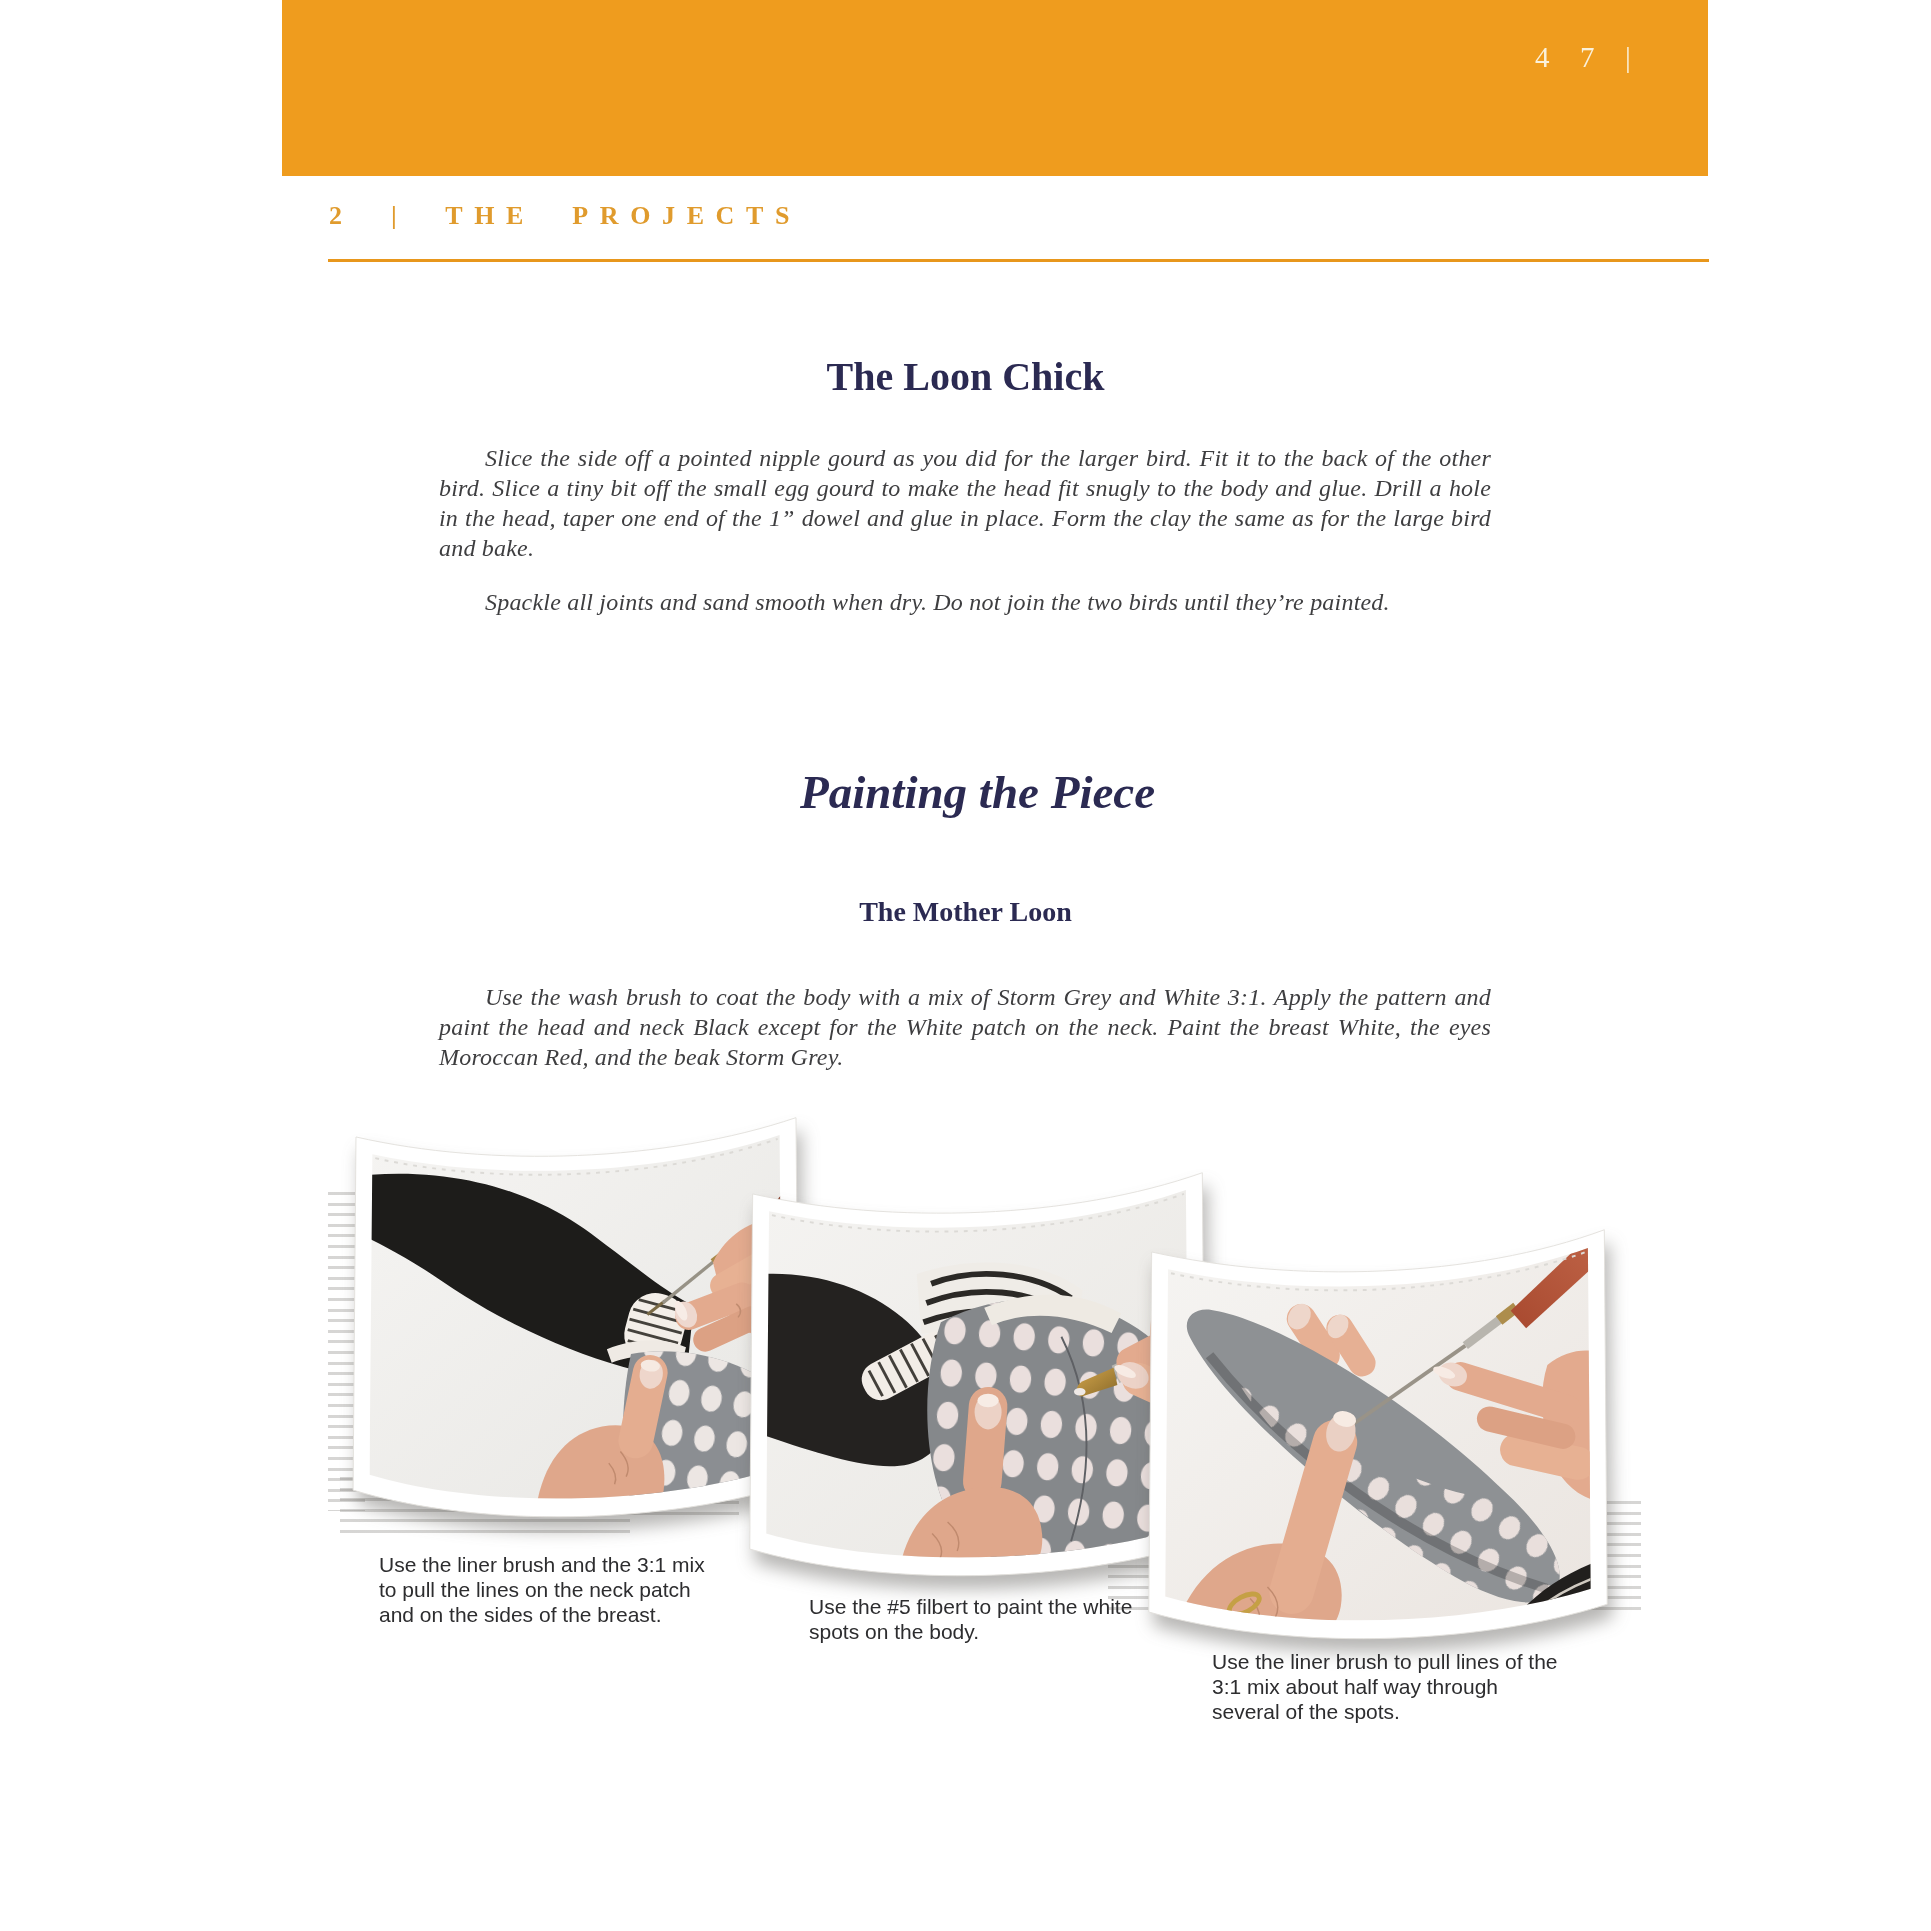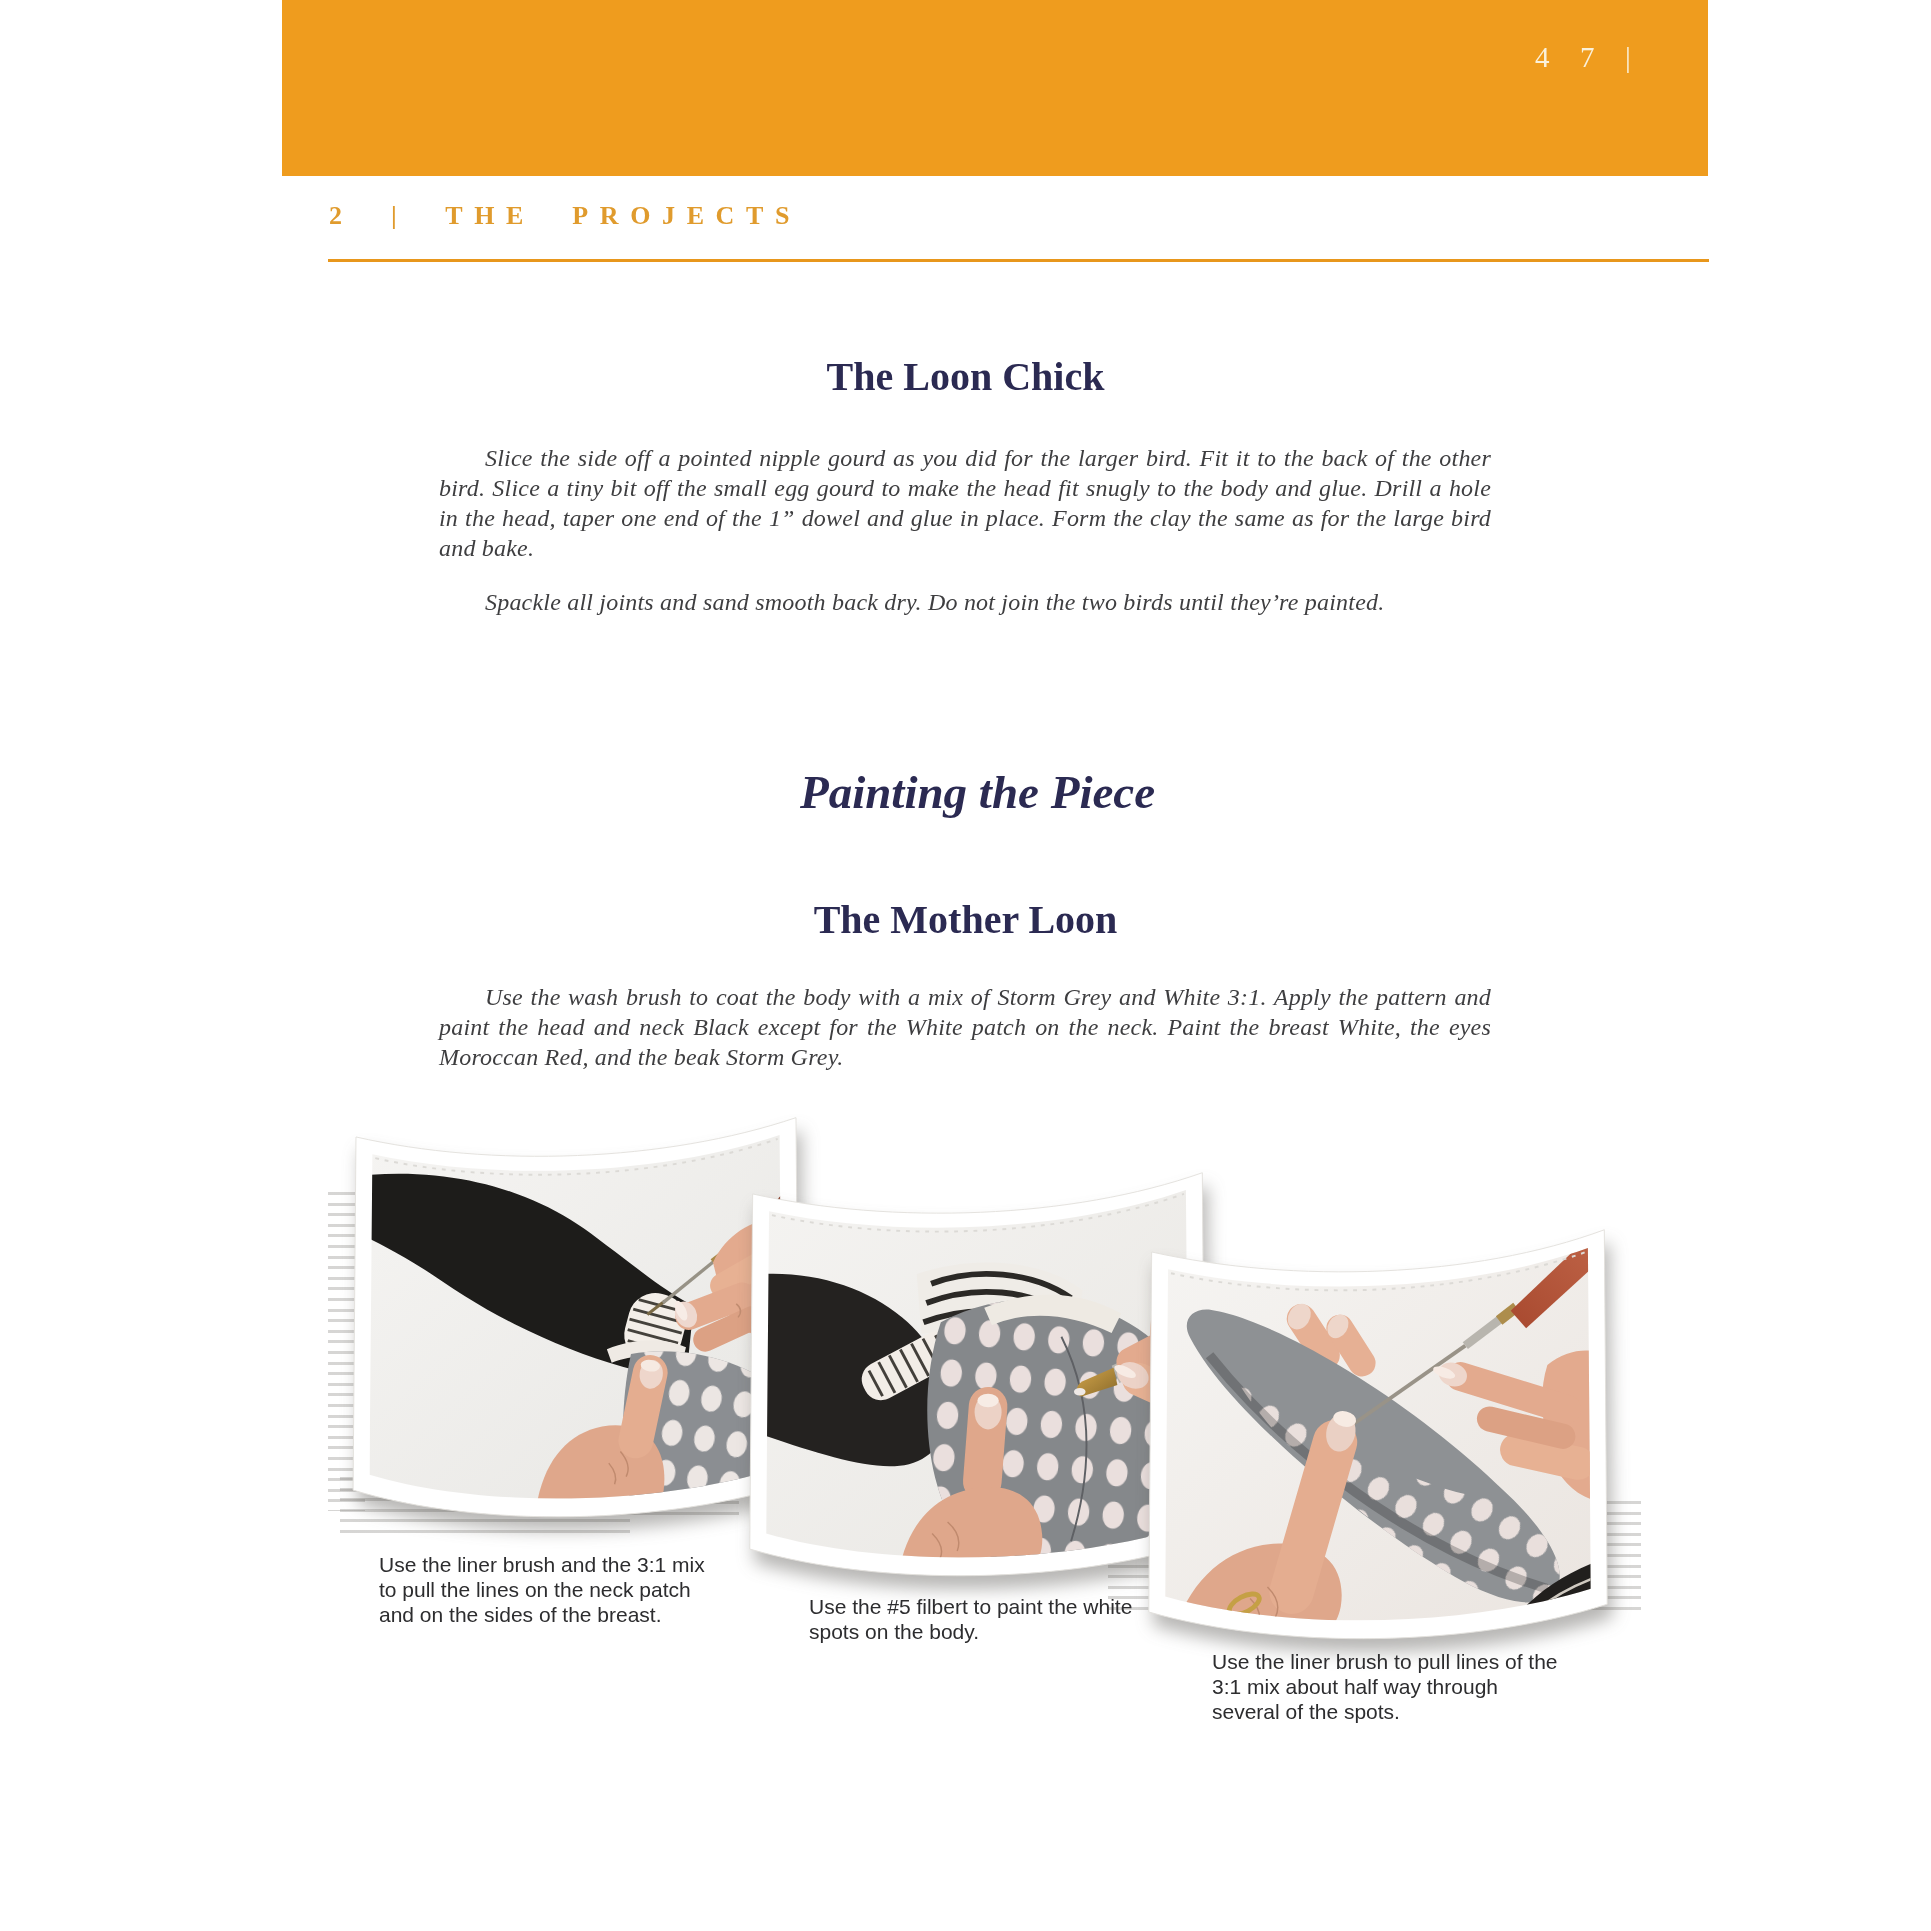--- a/index.html
+++ b/index.html
@@ -12,21 +12,21 @@
                letter-spacing:11.6px;font-family:"Liberation Serif",serif;}
   .chapter-heading{position:absolute;left:329px;top:201px;color:#E09B2D;font-size:26px;
                    font-weight:600;letter-spacing:11.6px;word-spacing:19.3px;
                    font-family:"Liberation Serif",serif;}
   .chapter-rule{position:absolute;left:328px;top:259px;width:1381px;height:2.9px;background:#E8971C;}
 
   
   .h-center{position:absolute;left:0;width:1931px;text-align:center;color:#2B2A52;}
   .title-loon{top:353px;font-size:40px;font-weight:bold;}
   .title-painting{top:765px;font-size:47px;font-weight:bold;font-style:italic;padding-left:12px;}
-  .title-mother{top:896px;font-size:40px;font-weight:bold;}
+  .title-mother{top:896px;font-size:28px;font-weight:bold;}
 
   
   .para{position:absolute;left:439px;width:1052px;color:#3E3E40;font-size:24px;
         line-height:30px;text-align:justify;text-indent:46px;letter-spacing:0.2px;font-style:italic;}
   .para1{top:419px;}
   .para2{top:563px;}
   .para3{top:958px;}
 
   
   .stripes{position:absolute;background:repeating-linear-gradient(180deg,
@@ -52,21 +52,21 @@
 
 <div class="page">
 
   <div class="orange-bar"></div>
   <div class="page-number">4 7  |</div>
   <div class="chapter-heading">2  |  THE   PROJECTS</div>
   <div class="chapter-rule"></div>
 
   <div class="h-center title-loon">The Loon Chick</div>
   <p class="para para1">Slice the side off a pointed nipple gourd as you did for the larger bird. Fit it to the back of the other bird. Slice a tiny bit off the small egg gourd to make the head fit snugly to the body and glue. Drill a hole in the head, taper one end of the 1” dowel and glue in place. Form the clay the same as for the large bird and bake.</p>
-  <p class="para para2">Spackle all joints and sand smooth back dry. Do not join the two birds until they’re painted.</p>
+  <p class="para para2">Spackle all joints and sand smooth when dry. Do not join the two birds until they’re painted.</p>
 
   <div class="h-center title-painting">Painting the Piece</div>
   <div class="h-center title-mother">The Mother Loon</div>
   <p class="para para3">Use the wash brush to coat the body with a mix of Storm Grey and White 3:1. Apply the pattern and paint the head and neck Black except for the White patch on the neck. Paint the breast White, the eyes Moroccan Red, and the beak Storm Grey.</p>
 
   <div class="stripes s1"></div>
   <div class="stripes s2"></div>
   <div class="stripes s3"></div>
   <div class="stripes s4"></div>
 

